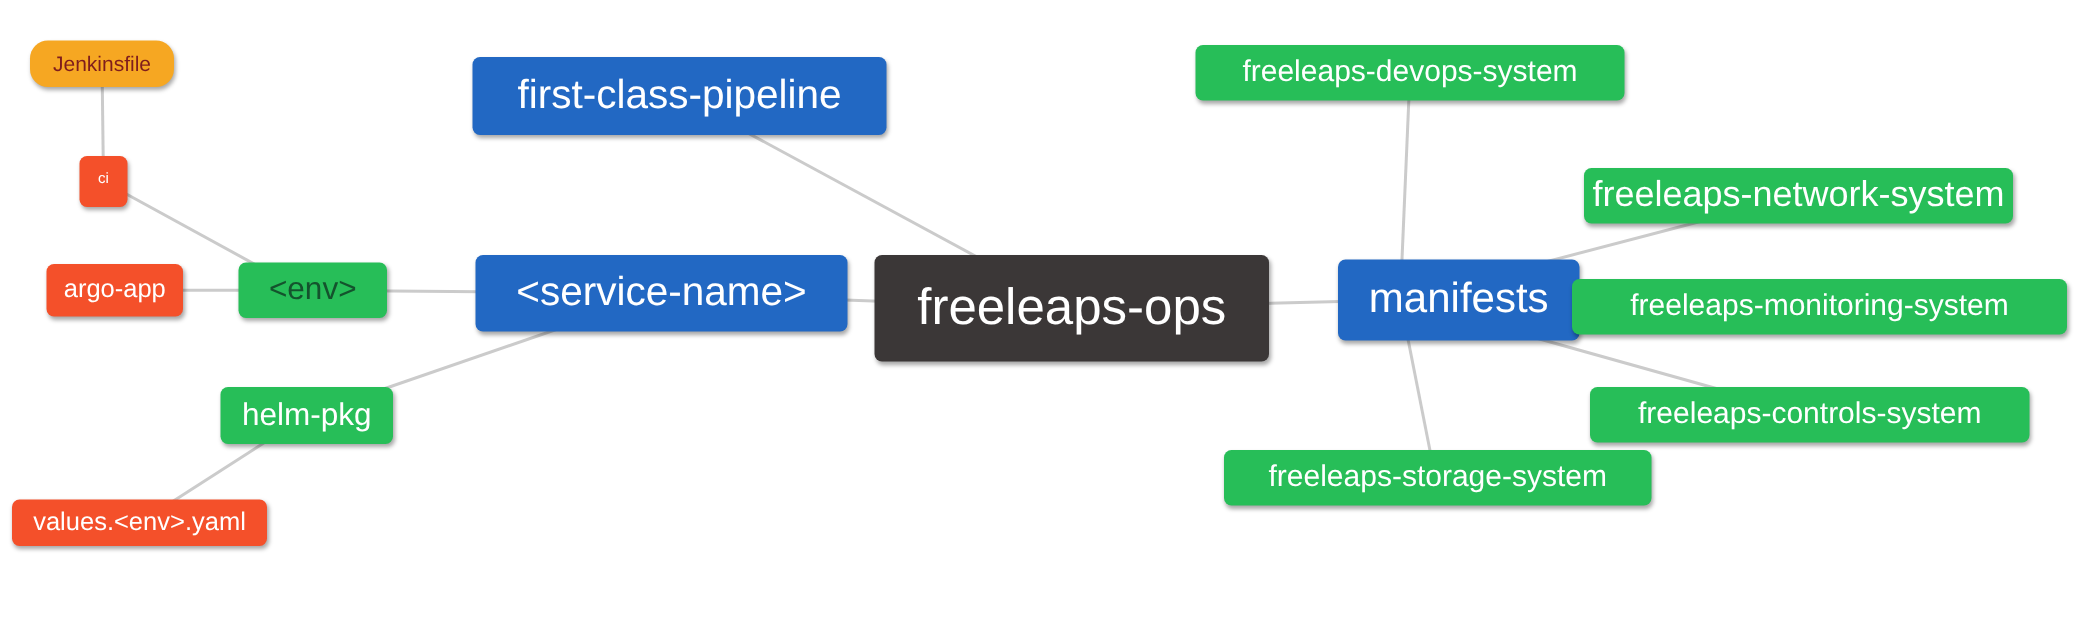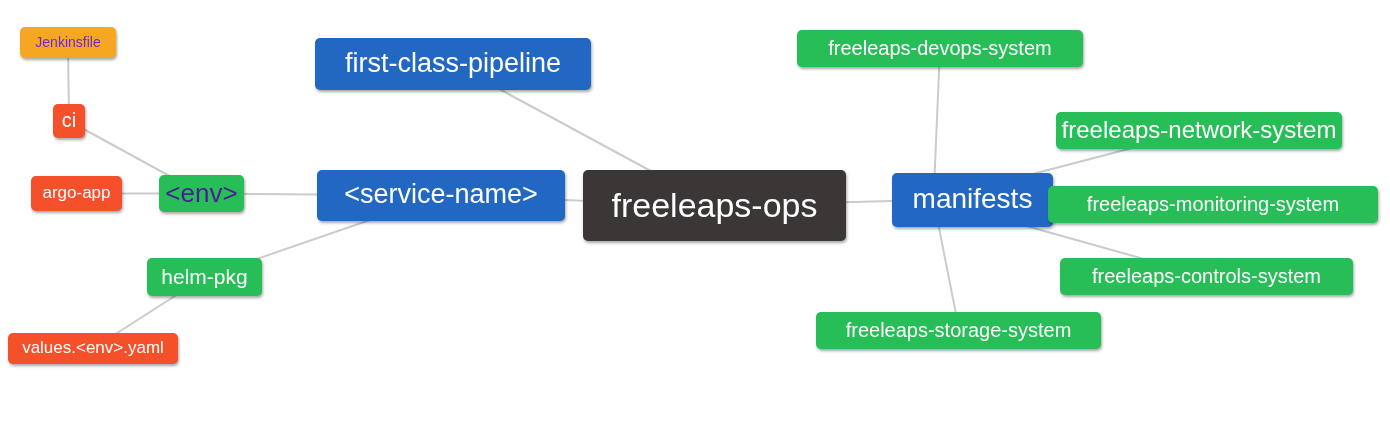--- a/index.html
+++ b/index.html
@@ -53,30 +53,30 @@
       <line x1="93" y1="348.5" x2="204.5" y2="277" stroke="#CBCBCB" stroke-width="2"></line>
       <line x1="441" y1="195.5" x2="714.5" y2="205.5" stroke="#CBCBCB" stroke-width="2"></line>
       <line x1="453" y1="64" x2="714.5" y2="205.5" stroke="#CBCBCB" stroke-width="2"></line>
       <line x1="714.5" y1="205.5" x2="933.5" y2="200" stroke="#CBCBCB" stroke-width="2"></line>
       <line x1="933.5" y1="200" x2="940" y2="48.5" stroke="#CBCBCB" stroke-width="2"></line>
       <line x1="933.5" y1="200" x2="1199" y2="130.5" stroke="#CBCBCB" stroke-width="2"></line>
       <line x1="933.5" y1="200" x2="1213" y2="204.5" stroke="#CBCBCB" stroke-width="2"></line>
       <line x1="933.5" y1="200" x2="1206.5" y2="276.5" stroke="#CBCBCB" stroke-width="2"></line>
       <line x1="933.5" y1="200" x2="958.5" y2="326.5" stroke="#CBCBCB" stroke-width="2"></line>
     </svg>
-<div class="node" style="left: 20px; top: 27px; width: 96px; height: 31px; font-size: 14px; background: rgb(246, 167, 34); color: #6d28d9;">
+<div class="node" style="left: 20px; top: 27px; width: 96px; height: 31px; font-size: 14px; background: rgb(246, 167, 34); color: #7f1d1d; border-radius: 12px;">
       <span>Jenkinsfile</span>
     </div>
-    <div class="node" style="left: 53px; top: 104px; width: 32px; height: 34px; font-size: 20px; background: rgb(244, 80, 42); color: rgb(255, 255, 255);">
+    <div class="node" style="left: 53px; top: 104px; width: 32px; height: 34px; font-size: 10px; background: rgb(244, 80, 42); color: rgb(255, 255, 255);">
       <span>ci</span>
     </div>
     <div class="node" style="left: 31px; top: 176px; width: 91px; height: 35px; font-size: 17px; background: rgb(244, 80, 42); color: rgb(255, 255, 255);">
       <span>argo-app</span>
     </div>
-    <div class="node" style="left: 159px; top: 175px; width: 85px; height: 37px; font-size: 26px; background: rgb(39, 190, 88); color: #4c1d95;">
+    <div class="node" style="left: 159px; top: 175px; width: 99px; height: 37px; font-size: 21px; background: rgb(39, 190, 88); color: #14532d;">
       <span>&lt;env&gt;</span>
     </div>
     <div class="node" style="left: 315px; top: 38px; width: 276px; height: 52px; font-size: 27px; background: rgb(34, 104, 195); color: #ffffff;">
       <span>first-class-pipeline</span>
     </div>
     <div class="node" style="left: 317px; top: 170px; width: 248px; height: 51px; font-size: 27px; background: rgb(34, 104, 195); color: rgb(255, 255, 255);">
       <span>&lt;service-name&gt;</span>
     </div>
     <div class="node" style="left: 583px; top: 170px; width: 263px; height: 71px; font-size: 34px; background: rgb(59, 55, 55); color: rgb(255, 255, 255);">
       <span>freeleaps-ops</span>
@@ -89,21 +89,21 @@
     </div>
     <div class="node" style="left: 1056px; top: 112px; width: 286px; height: 37px; font-size: 24px; background: rgb(39, 190, 88); color: rgb(255, 255, 255);">
       <span>freeleaps-network-system</span>
     </div>
     <div class="node" style="left: 1048px; top: 186px; width: 330px; height: 37px; font-size: 20px; background: rgb(39, 190, 88); color: rgb(255, 255, 255);">
       <span>freeleaps-monitoring-system</span>
     </div>
     <div class="node" style="left: 1060px; top: 258px; width: 293px; height: 37px; font-size: 20px; background: rgb(39, 190, 88); color: rgb(255, 255, 255);">
       <span>freeleaps-controls-system</span>
     </div>
-    <div class="node" style="left: 816px; top: 312px; width: 285px; height: 37px; font-size: 20px; background: rgb(39, 190, 88); color: rgb(255, 255, 255);">
+    <div class="node" style="left: 816px; top: 300px; width: 285px; height: 37px; font-size: 20px; background: rgb(39, 190, 88); color: rgb(255, 255, 255);">
       <span>freeleaps-storage-system</span>
     </div>
     <div class="node" style="left: 147px; top: 258px; width: 115px; height: 38px; font-size: 21px; background: rgb(39, 190, 88); color: rgb(255, 255, 255);">
       <span>helm-pkg</span>
     </div>
     <div class="node" style="left: 8px; top: 333px; width: 170px; height: 31px; font-size: 17px; background: rgb(244, 80, 42); color: rgb(255, 255, 255);">
       <span>values.&lt;env&gt;.yaml</span>
     </div>
   </div>
 

